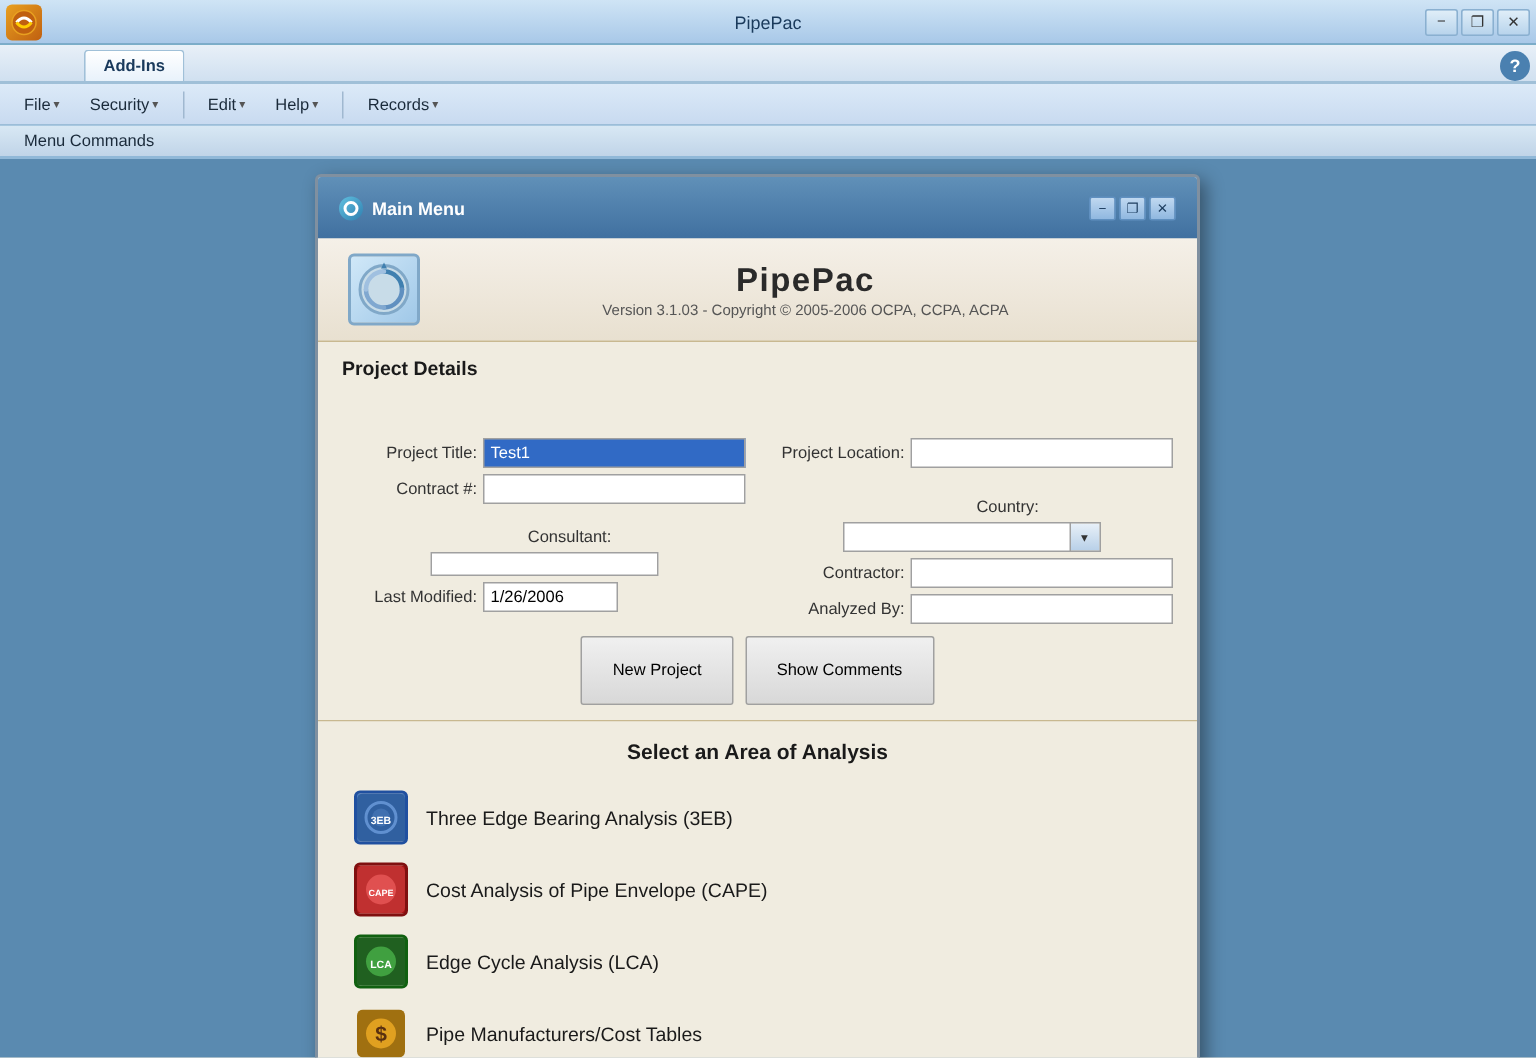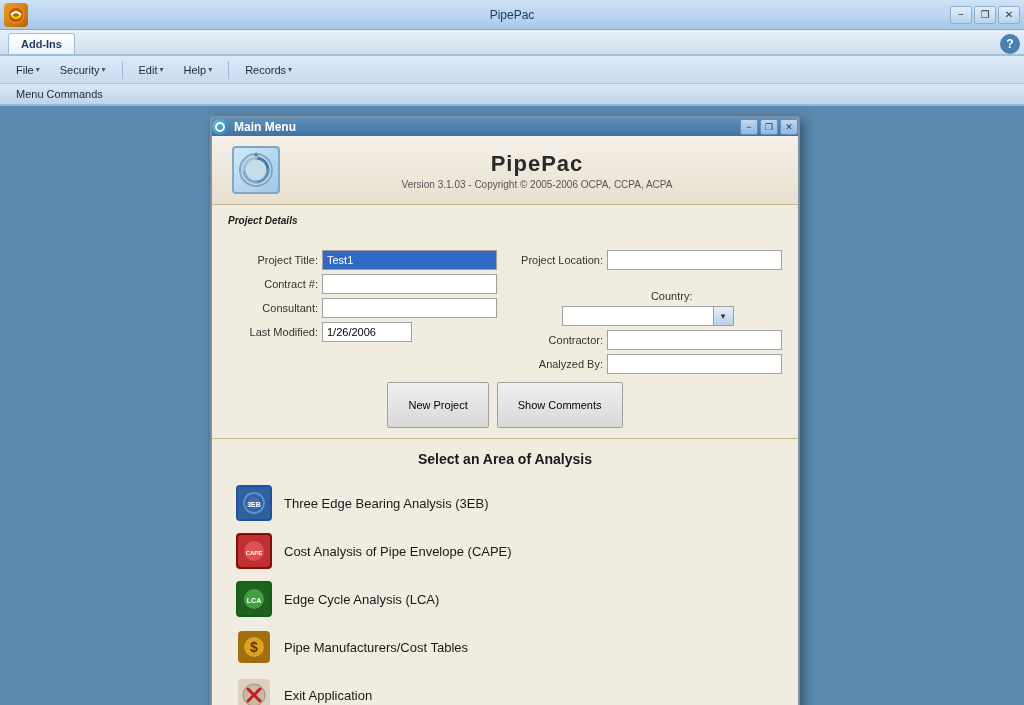--- a/index.html
+++ b/index.html
@@ -71,20 +71,21 @@
       border: 1px solid #a0c0d8;
       border-bottom: none;
       border-radius: 3px 3px 0 0;
       cursor: pointer;
       font-size: 11px;
       color: #1a3a5c;
     }
     .ribbon-tab.active {
       background: linear-gradient(to bottom, #ffffff, #e8f2fb);
       font-weight: bold;
+      margin-left: 48px;
     }
     .ribbon-help {
       margin-left: auto;
       width: 20px; height: 20px;
       background: #4a80b0;
       border-radius: 50%;
       color: white;
       display: flex; align-items: center; justify-content: center;
       font-weight: bold; font-size: 12px;
       cursor: pointer;
@@ -144,25 +145,25 @@
       border: 2px solid #8090a0;
       border-radius: 4px;
       width: 590px;
       box-shadow: 4px 4px 12px rgba(0,0,0,0.4);
       position: absolute;
       top: 10px;
       left: 210px;
     }
     .window-titlebar {
       background: linear-gradient(to bottom, #6090b8, #4070a0);
-      height: 18px;
+      height: 41px;
       display: flex;
       align-items: center;
       justify-content: space-between;
-      padding: 0 0;
+      padding: 0 14px;
       border-radius: 2px 2px 0 0;
     }
     .window-title-left {
       display: flex; align-items: center; gap: 6px;
     }
     .window-icon {
       width: 16px; height: 16px;
       background: linear-gradient(135deg, #60c0e0, #3080b0);
       border-radius: 8px;
       display: flex; align-items: center; justify-content: center;
@@ -224,35 +225,35 @@
       margin-top: 2px;
     }
 
     
     .project-section {
       background: #f0ece0;
       padding: 10px 16px;
       border-bottom: 1px solid #c8b890;
     }
     .section-title {
-      font-size: 10px;
+      font-size: 13px;
       font-weight: bold;
       color: #1a1a1a;
-      margin-bottom: 24px;
-      font-style: italic;
+      margin-bottom: 2px;
     }
     .form-grid {
       display: grid;
       grid-template-columns: 1fr 1fr;
       gap: 4px 16px;
     }
     .form-row {
       display: flex;
       align-items: center;
       gap: 4px;
+      margin-top: 37px;
     }
     .form-label {
       font-size: 11px;
       color: #333;
       text-align: right;
       white-space: nowrap;
       min-width: 90px;
     }
     .form-input {
       flex: 1;
@@ -456,21 +457,21 @@
 
           <div>
             <div class="form-row">
               <span class="form-label">Project Title:</span>
               <input class="form-input selected" type="text" value="Test1" style="">
             </div>
             <div class="form-row" style="margin-top:4px;">
               <span class="form-label">Contract #:</span>
               <input class="form-input" type="text" style="">
             </div>
-            <div class="form-row" style="margin-top:4px;">
+            <div class="form-row" style="margin-top:16px;flex-direction:column;">
               <span class="form-label">Consultant:</span>
               <input class="form-input" type="text" style="">
             </div>
             <div class="form-row" style="margin-top:4px;">
               <span class="form-label">Last Modified:</span>
               <input class="form-input" type="text" value="1/26/2006" style="width: 90px; flex: 0 0 auto;">
             </div>
           </div>
 
           <div>

